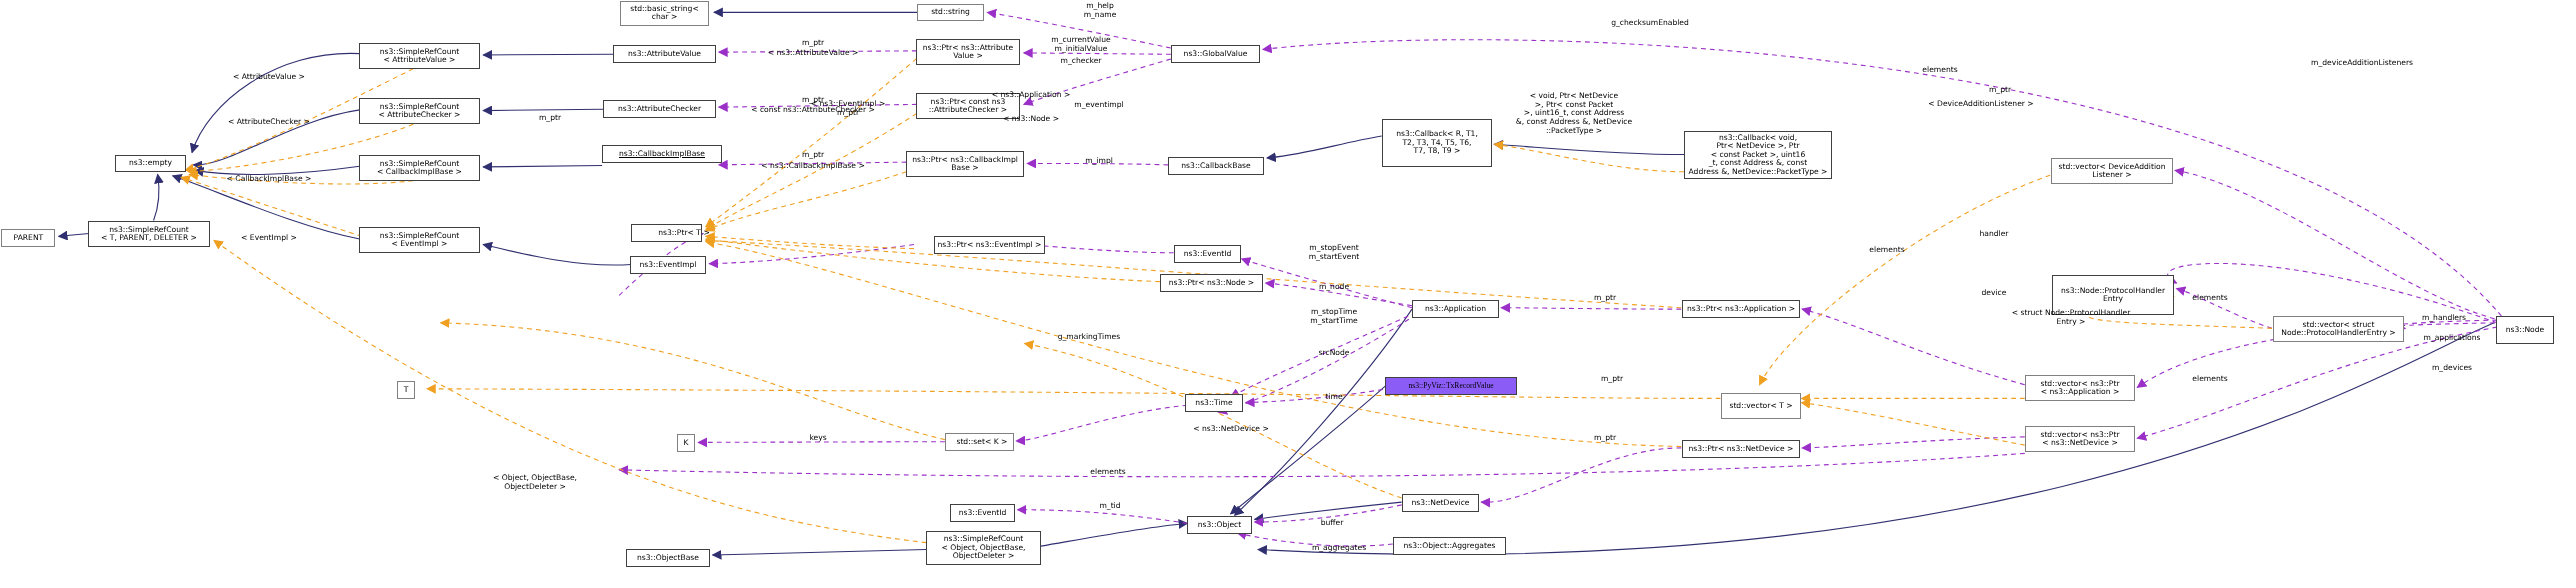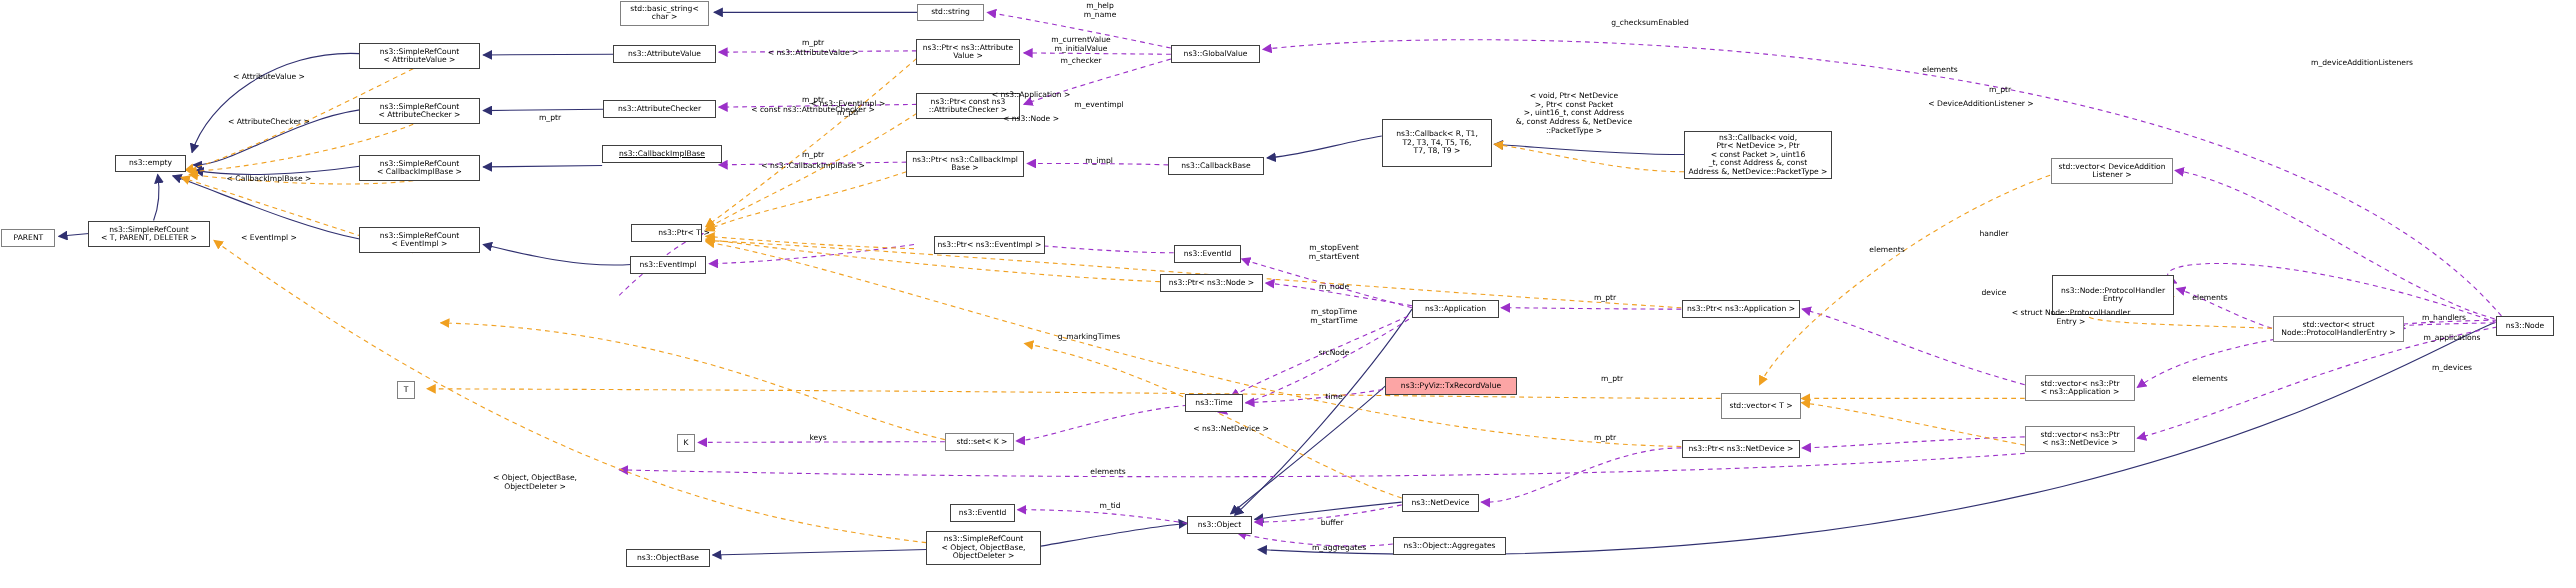--- a/index.html
+++ b/index.html
@@ -3,21 +3,21 @@
 <meta charset="utf-8">
 <style>
   html,body{margin:0;padding:0;background:#ffffff;}
   #canvas{position:relative;width:2576px;height:588px;background:#ffffff;
           font-family:"DejaVu Sans","Liberation Sans",sans-serif;overflow:hidden;}
   .node{position:absolute;box-sizing:border-box;display:flex;align-items:center;
         justify-content:center;text-align:center;background:#ffffff;
         border:0.7px solid #808080;color:#000000;line-height:1.12;
         font-size:7.6px;padding:0.7px 2.1px;white-space:pre;}
   .node.solid{border:0.7px solid #404040;}
-  .node.hl{background:#fca5a5;border:0.7px solid #404040;}
+  .node.hl{background:#8b5cf6;border:0.7px solid #404040;font-family:Liberation Serif, serif;}
   .edgelabel{position:absolute;font-size:7.6px;color:#000000;white-space:pre;
              text-align:center;line-height:1.15;transform:translateX(-50%);}
   svg.wires{position:absolute;left:0;top:0;width:2576px;height:588px;overflow:visible;}
   .inh{fill:none;stroke:#303070;stroke-width:1.6;}
   .usage{fill:none;stroke:#9b30c8;stroke-width:1.6;stroke-dasharray:7 6;}
   .tmpl{fill:none;stroke:#f0a020;stroke-width:1.6;stroke-dasharray:7 6;}
 </style>
 </head>
 <body>
 
@@ -171,21 +171,21 @@
       <div class="node" style="left: 2051px; top: 158px; width: 122px; height: 26px;">std::vector&lt; DeviceAddition
 Listener &gt;</div>
       <div class="node solid" style="left: 2052px; top: 275px; width: 122px; height: 40px;">ns3::Node::ProtocolHandler
 Entry</div>
       <div class="node" style="left: 2273px; top: 316px; width: 131px; height: 26px;">std::vector&lt; struct
 Node::ProtocolHandlerEntry &gt;</div>
       <div class="node" style="left: 2025px; top: 375px; width: 110px; height: 26px;">std::vector&lt; ns3::Ptr
 &lt; ns3::Application &gt;</div>
       <div class="node" style="left: 2025px; top: 426px; width: 110px; height: 26px;">std::vector&lt; ns3::Ptr
 &lt; ns3::NetDevice &gt;</div>
-      <div class="node solid" style="left: 2496px; top: 316px; width: 58px; height: 20px;">ns3::Node</div>
+      <div class="node solid" style="left: 2496px; top: 316px; width: 58px; height: 28px;">ns3::Node</div>
     </div>
   <div id="label-layer">
       <div class="edgelabel" style="left: 269px; top: 73px;">&lt; AttributeValue &gt;</div>
       <div class="edgelabel" style="left: 269px; top: 118px;">&lt; AttributeChecker &gt;</div>
       <div class="edgelabel" style="left: 269px; top: 175px;">&lt; CallbackImplBase &gt;</div>
       <div class="edgelabel" style="left: 269px; top: 234px;">&lt; EventImpl &gt;</div>
       <div class="edgelabel" style="left: 535px; top: 474px;">&lt; Object, ObjectBase,
 ObjectDeleter &gt;</div>
       <div class="edgelabel" style="left: 813px; top: 39px;">m_ptr</div>
       <div class="edgelabel" style="left: 813px; top: 49px;">&lt; ns3::AttributeValue &gt;</div>

